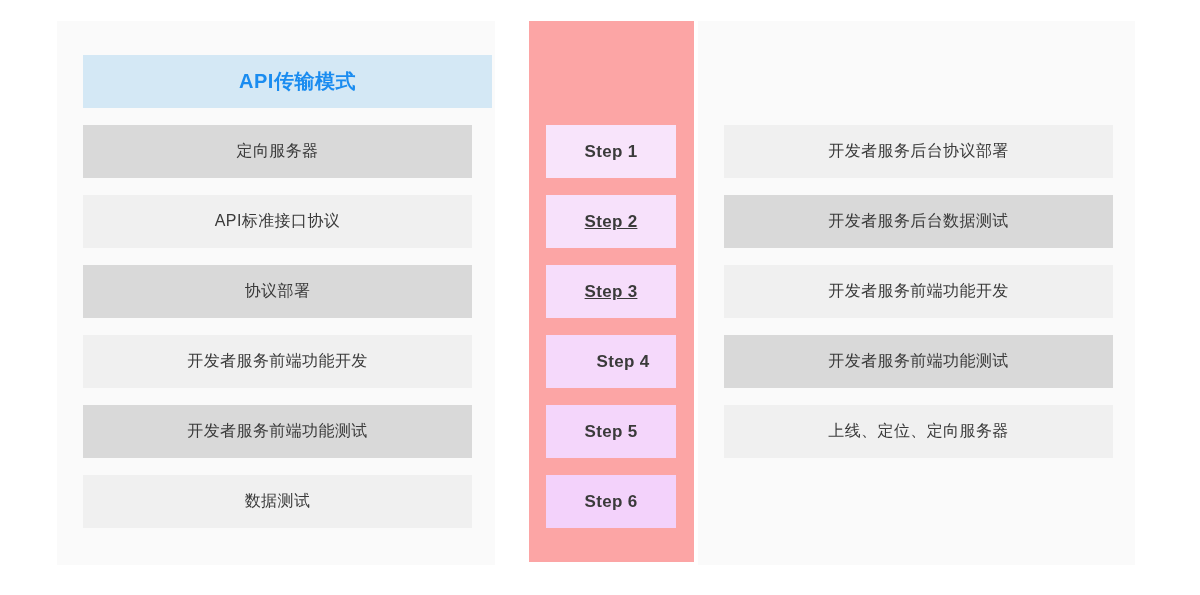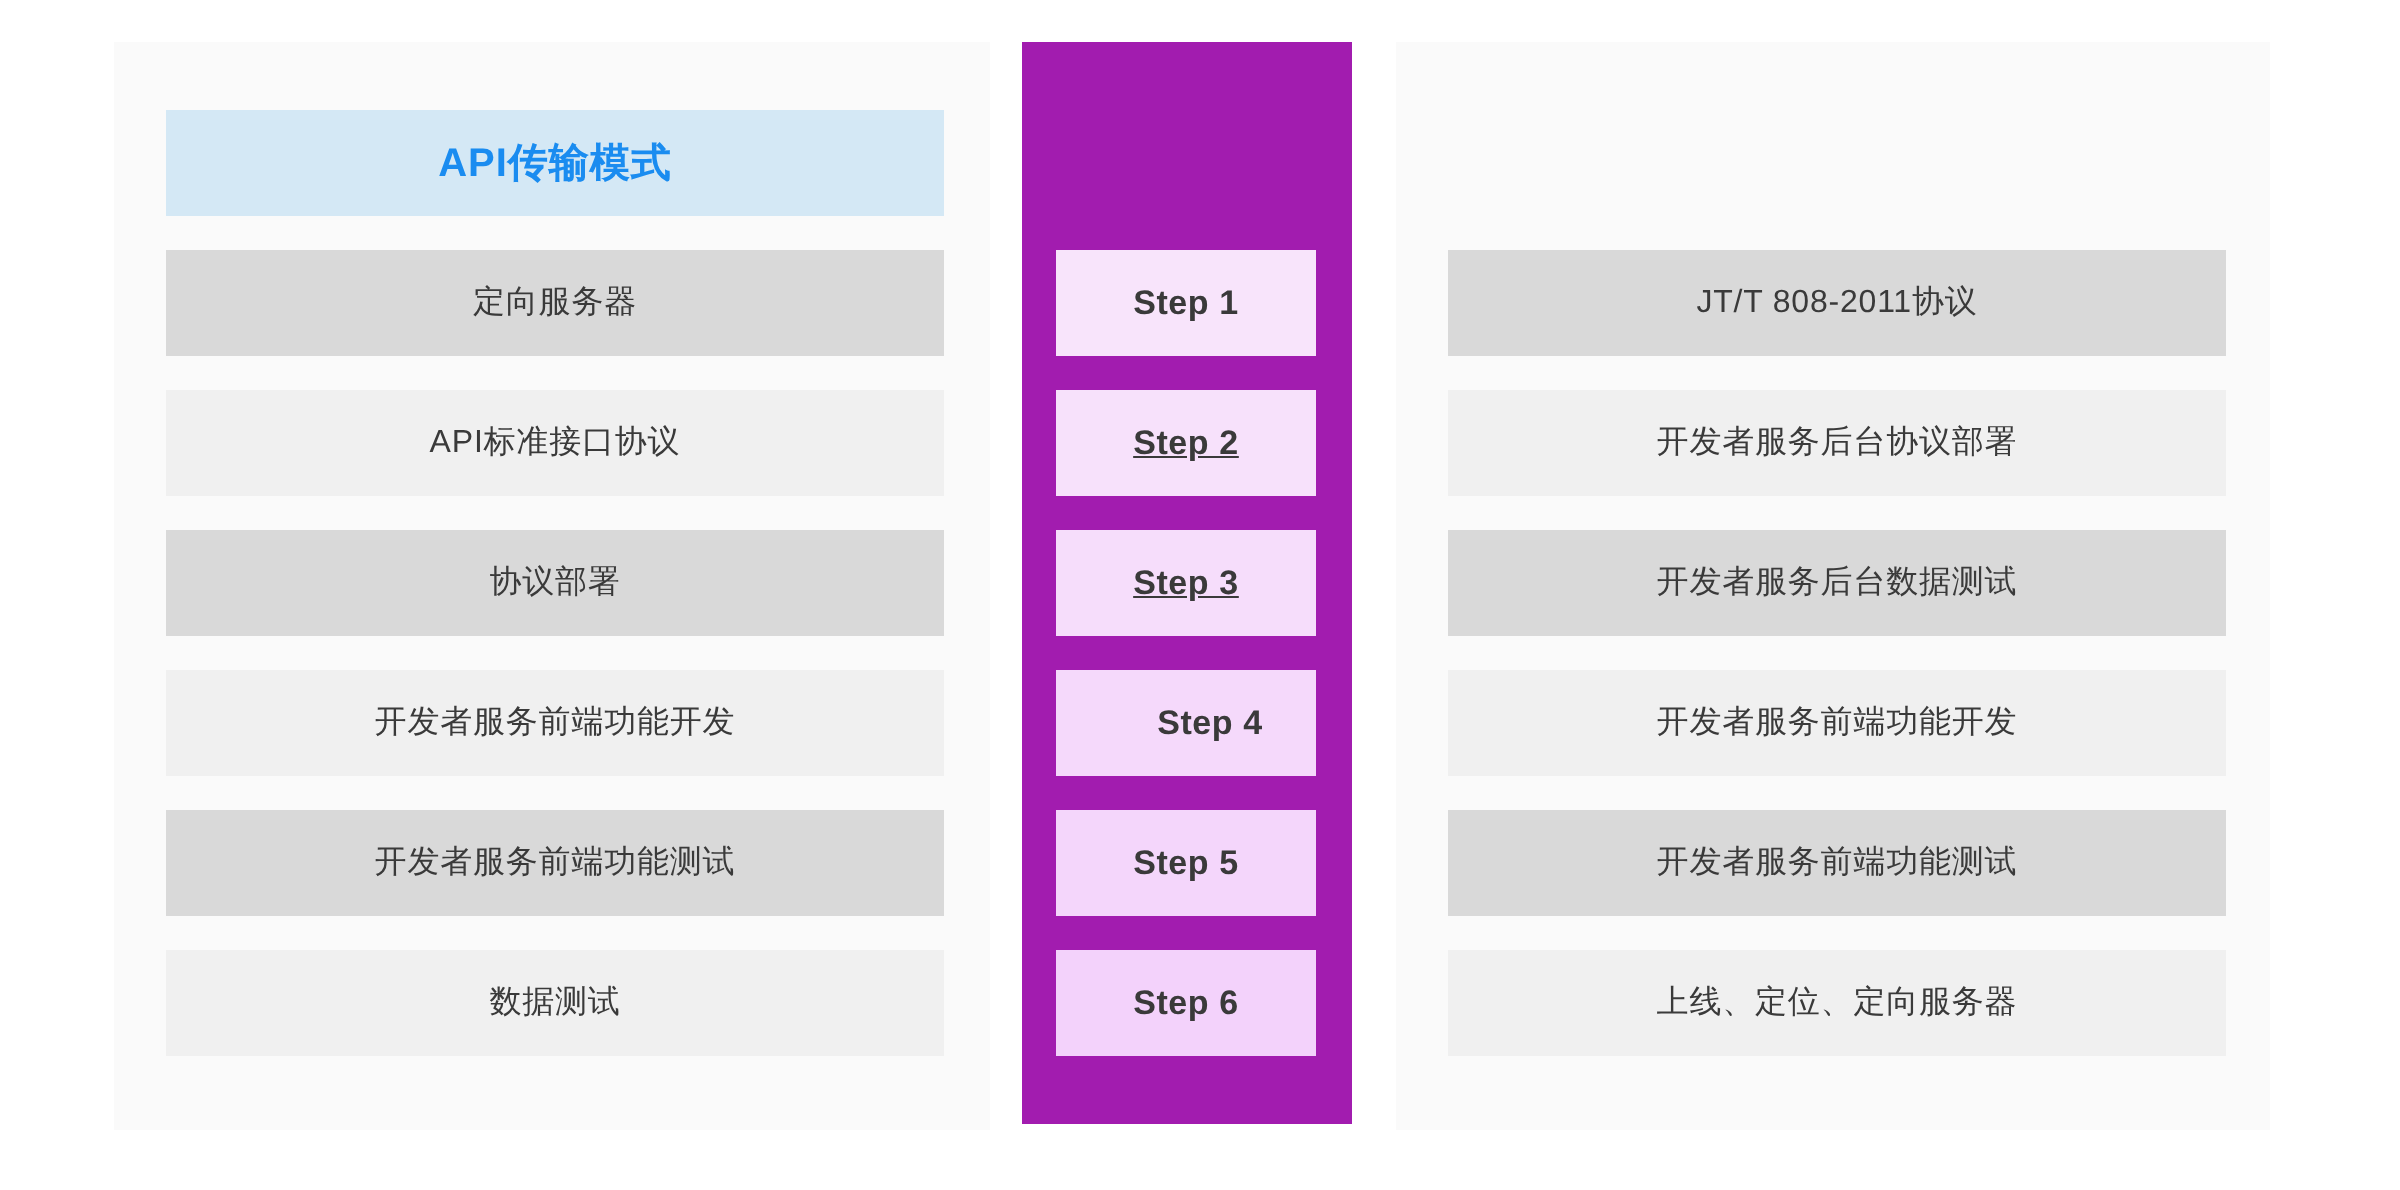--- a/index.html
+++ b/index.html
@@ -26,25 +26,25 @@
     box-sizing: border-box;
   }
   .panel-left {
     left: 57px;
     top: 21px;
     width: 438px;
     height: 544px;
     background: #fafafa;
   }
   .panel-mid {
-    left: 511px;
+    left: 529px;
     top: 21px;
     width: 165px;
     height: 541px;
-    background: #a21caf;
+    background: #fca5a5;
   }
   .panel-right {
     left: 698px;
     top: 21px;
     width: 437px;
     height: 544px;
     background: #fafafa;
   }
 
   
@@ -55,20 +55,21 @@
     width: 389px;
     height: 53px;
     background: #d4e8f5;
     color: #1a8cf0;
     font-size: 20px;
     font-weight: bold;
     display: flex;
     align-items: center;
     justify-content: center;
     letter-spacing: 0.5px;
+    padding-left: 20px;
   }
 
   
   .rows {
     position: absolute;
     top: 104px;
     left: 26px;
     width: 389px;
   }
   .mode-row {
@@ -154,23 +155,20 @@
           <span>Step 5</span>
         </div>
         <div class="step-box" style="background: rgb(243, 210, 251);">
           <span>Step 6</span>
         </div>
       </div>
   </div>
 
   <div class="panel panel-right">
     <div class="rows" id="right-rows">
-        <div class="mode-row shade-dark">
-          <span>JT/T 808-2011协议</span>
-        </div>
         <div class="mode-row shade-light">
           <span>开发者服务后台协议部署</span>
         </div>
         <div class="mode-row shade-dark">
           <span>开发者服务后台数据测试</span>
         </div>
         <div class="mode-row shade-light">
           <span>开发者服务前端功能开发</span>
         </div>
         <div class="mode-row shade-dark">

